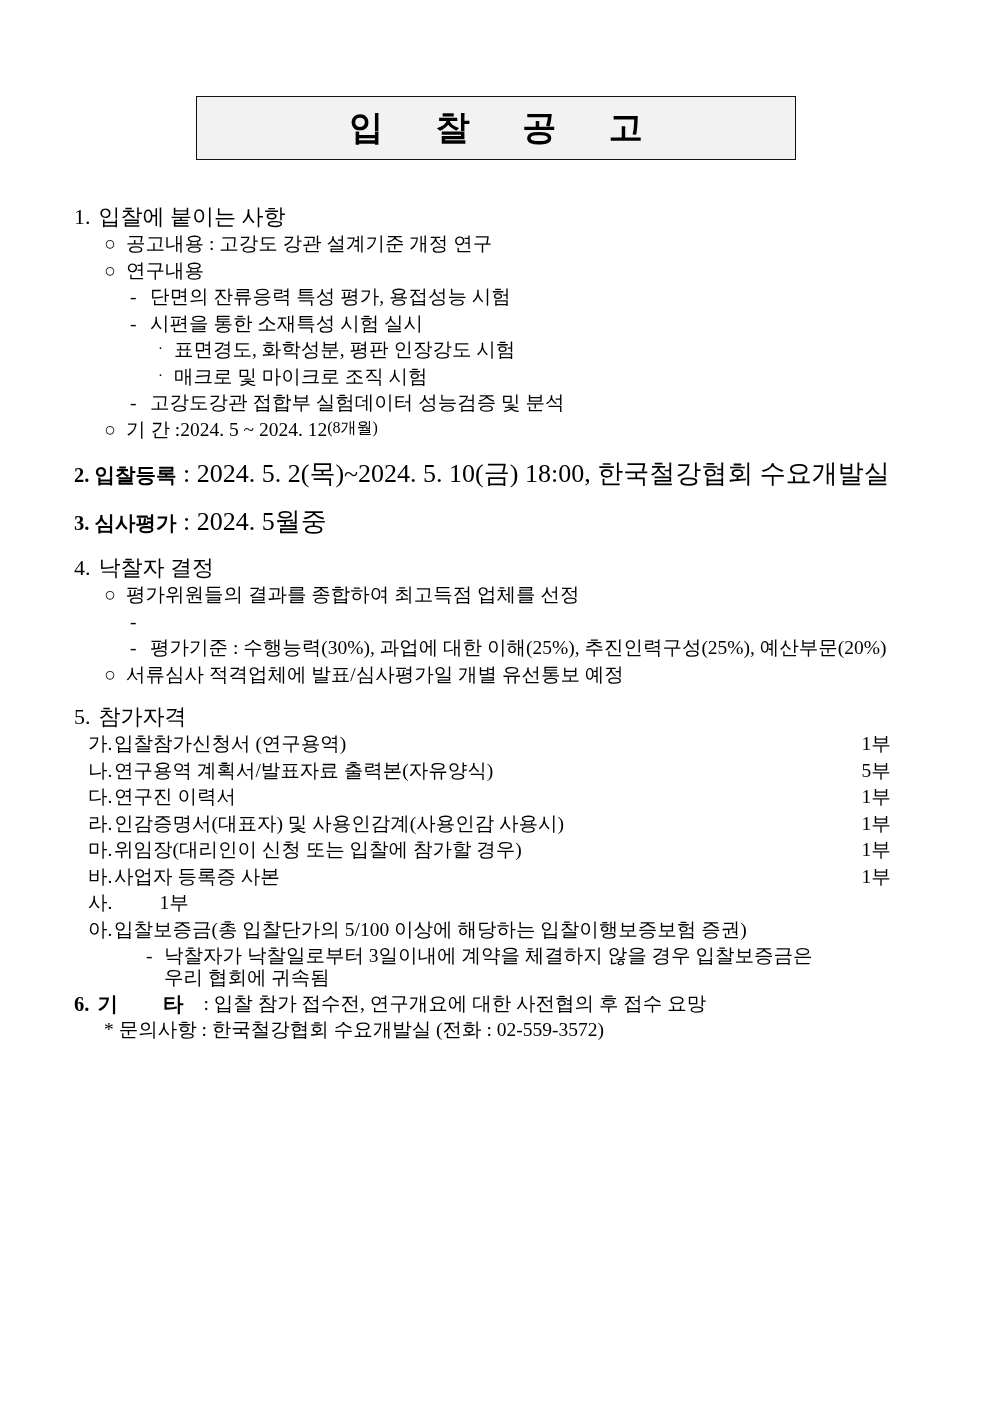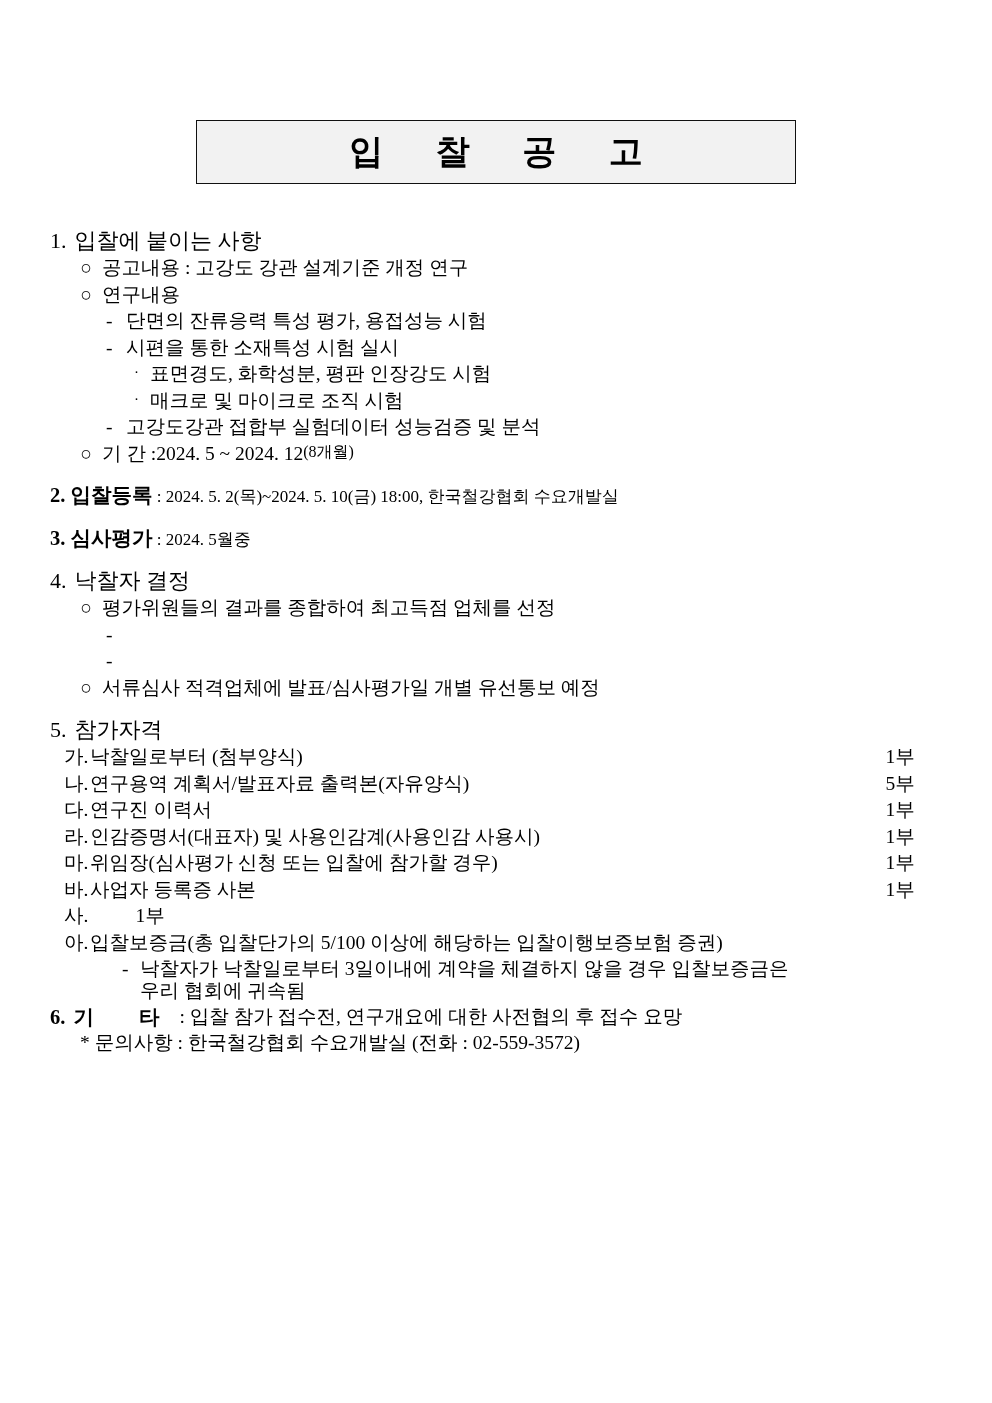--- a/index.html
+++ b/index.html
@@ -12,23 +12,22 @@
     height: 1403px;
     font-family: "Liberation Serif", "DejaVu Serif", serif;
     color: #000000;
     position: relative;
     overflow: hidden;
   }
   .page {
     width: 992px;
     height: 1344px;
     box-sizing: border-box;
-    padding: 0 32px;
+    padding: 0 56px;
     position: relative;
-    margin-top: 24px;
   }
   
   .title-wrap {
     display: flex;
     justify-content: center;
     padding-top: 96px;
   }
   .title-box {
     width: 598px;
     height: 62px;
@@ -81,21 +80,21 @@
   .lvl3 .mk { width: 16px; flex: none; font-size: 15px; position: relative; top: 1px;}
 
   .inline-head {
     font-weight: bold;
     font-size: 20.5px;
     padding-left: 18px;
     margin-bottom: 6px;
   }
   .inline-head .body-txt {
     font-weight: normal;
-    font-size: 17px;
+    font-size: 26px;
   }
   .small {
     font-size: 16px;
   }
   
   .qual-list {
     padding-left: 32px;
     margin-top: 2px;
   }
   .qual-row {
@@ -199,53 +198,54 @@
     </div>
     <div class="lvl1">
       <span class="mk">○</span>
       <span>평가위원들의 결과를 종합하여 최고득점 업체를 선정</span>
     </div>
     <div class="lvl2">
       <span class="mk">-</span>
     </div>
     <div class="lvl2">
       <span class="mk">-</span>
+      <span>평가기준 : 수행능력(30%), 과업에 대한 이해(25%), 추진인력구성(25%), 예산부문(20%)</span>
     </div>
     <div class="lvl1">
       <span class="mk">○</span>
       <span>서류심사 적격업체에 발표/심사평가일 개별 유선통보 예정</span>
     </div>
 
     <div class="sec-head gap-top">
       <span class="num">5.</span><span>참가자격</span>
     </div>
     <div class="qual-list">
       <div class="qual-row">
         <span class="mk">가.</span>
-        <span class="txt">낙찰일로부터 (첨부양식)</span>
+        <span class="txt">입찰참가신청서 (연구용역)</span>
         <span class="cnt">1부</span>
       </div>
       <div class="qual-row">
         <span class="mk">나.</span>
         <span class="txt">연구용역 계획서/발표자료 출력본(자유양식)</span>
         <span class="cnt">5부</span>
       </div>
       <div class="qual-row">
         <span class="mk">다.</span>
         <span class="txt">연구진 이력서</span>
         <span class="cnt">1부</span>
       </div>
       <div class="qual-row">
         <span class="mk">라.</span>
         <span class="txt">인감증명서(대표자) 및 사용인감계(사용인감 사용시)</span>
         <span class="cnt">1부</span>
       </div>
       <div class="qual-row">
         <span class="mk">마.</span>
-        <span class="txt">위임장(심사평가 신청 또는 입찰에 참가할 경우)</span>
+        <span class="txt">위임장(대리인이 신청 또는 입찰에 참가할 경우)</span>
         <span class="cnt">1부</span>
       </div>
       <div class="qual-row">
         <span class="mk">바.</span>
         <span class="txt">사업자 등록증 사본</span>
         <span class="cnt">1부</span>
       </div>
       <div class="qual-row">
         <span class="mk">사.</span>
         <span class="cnt">1부</span>

